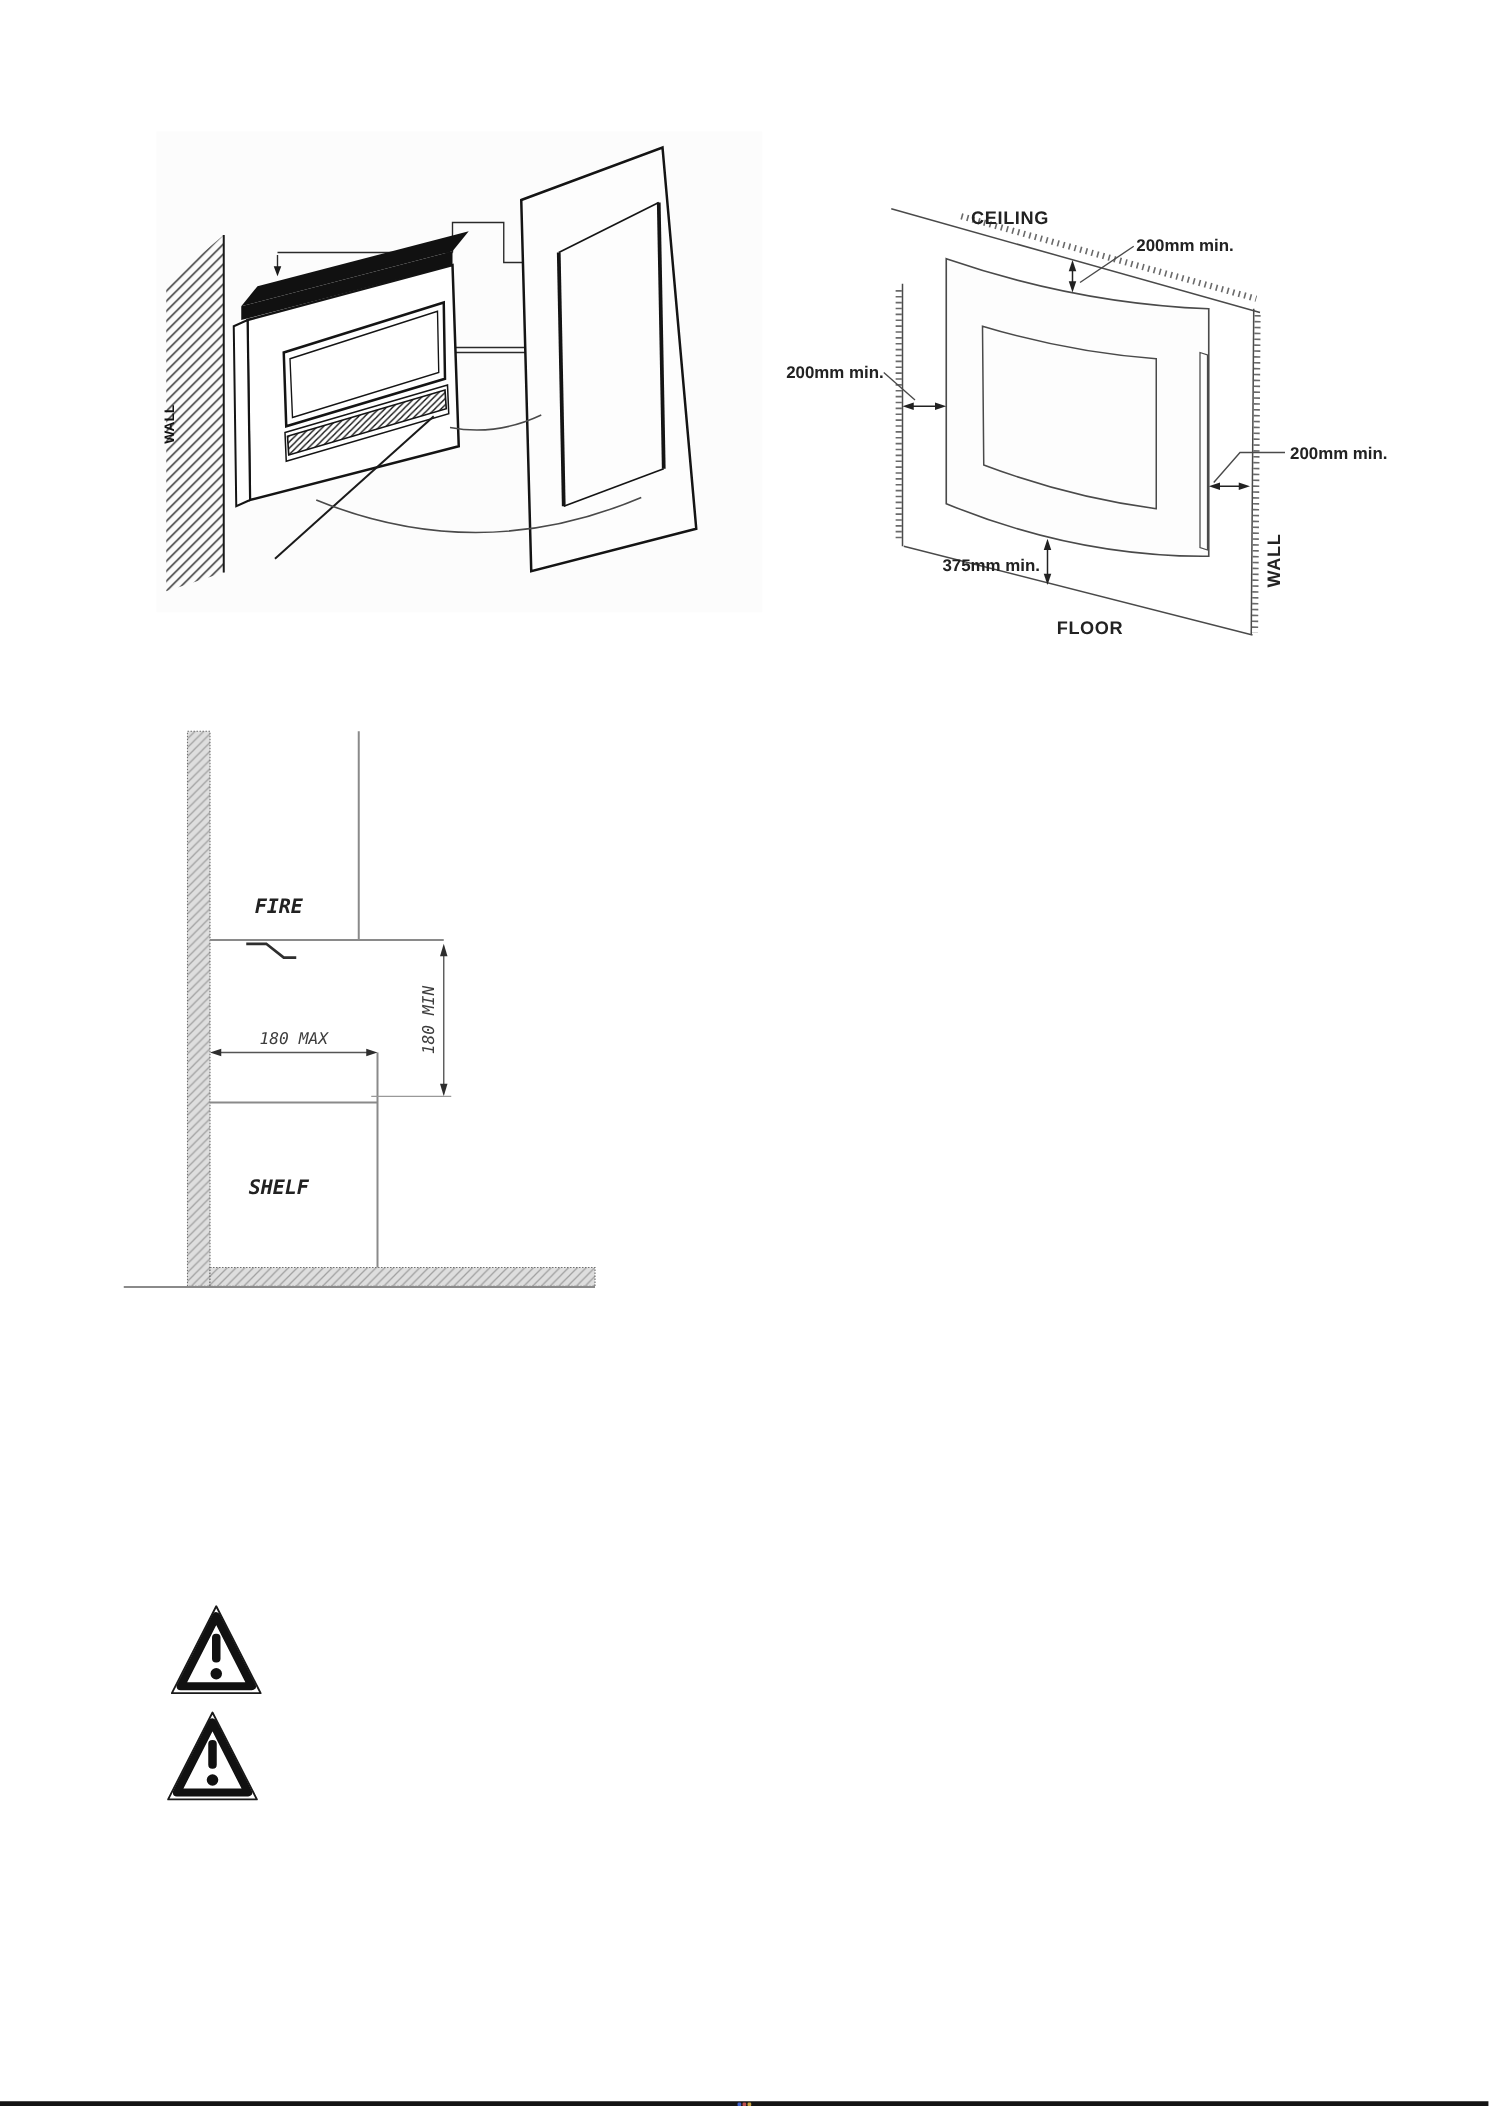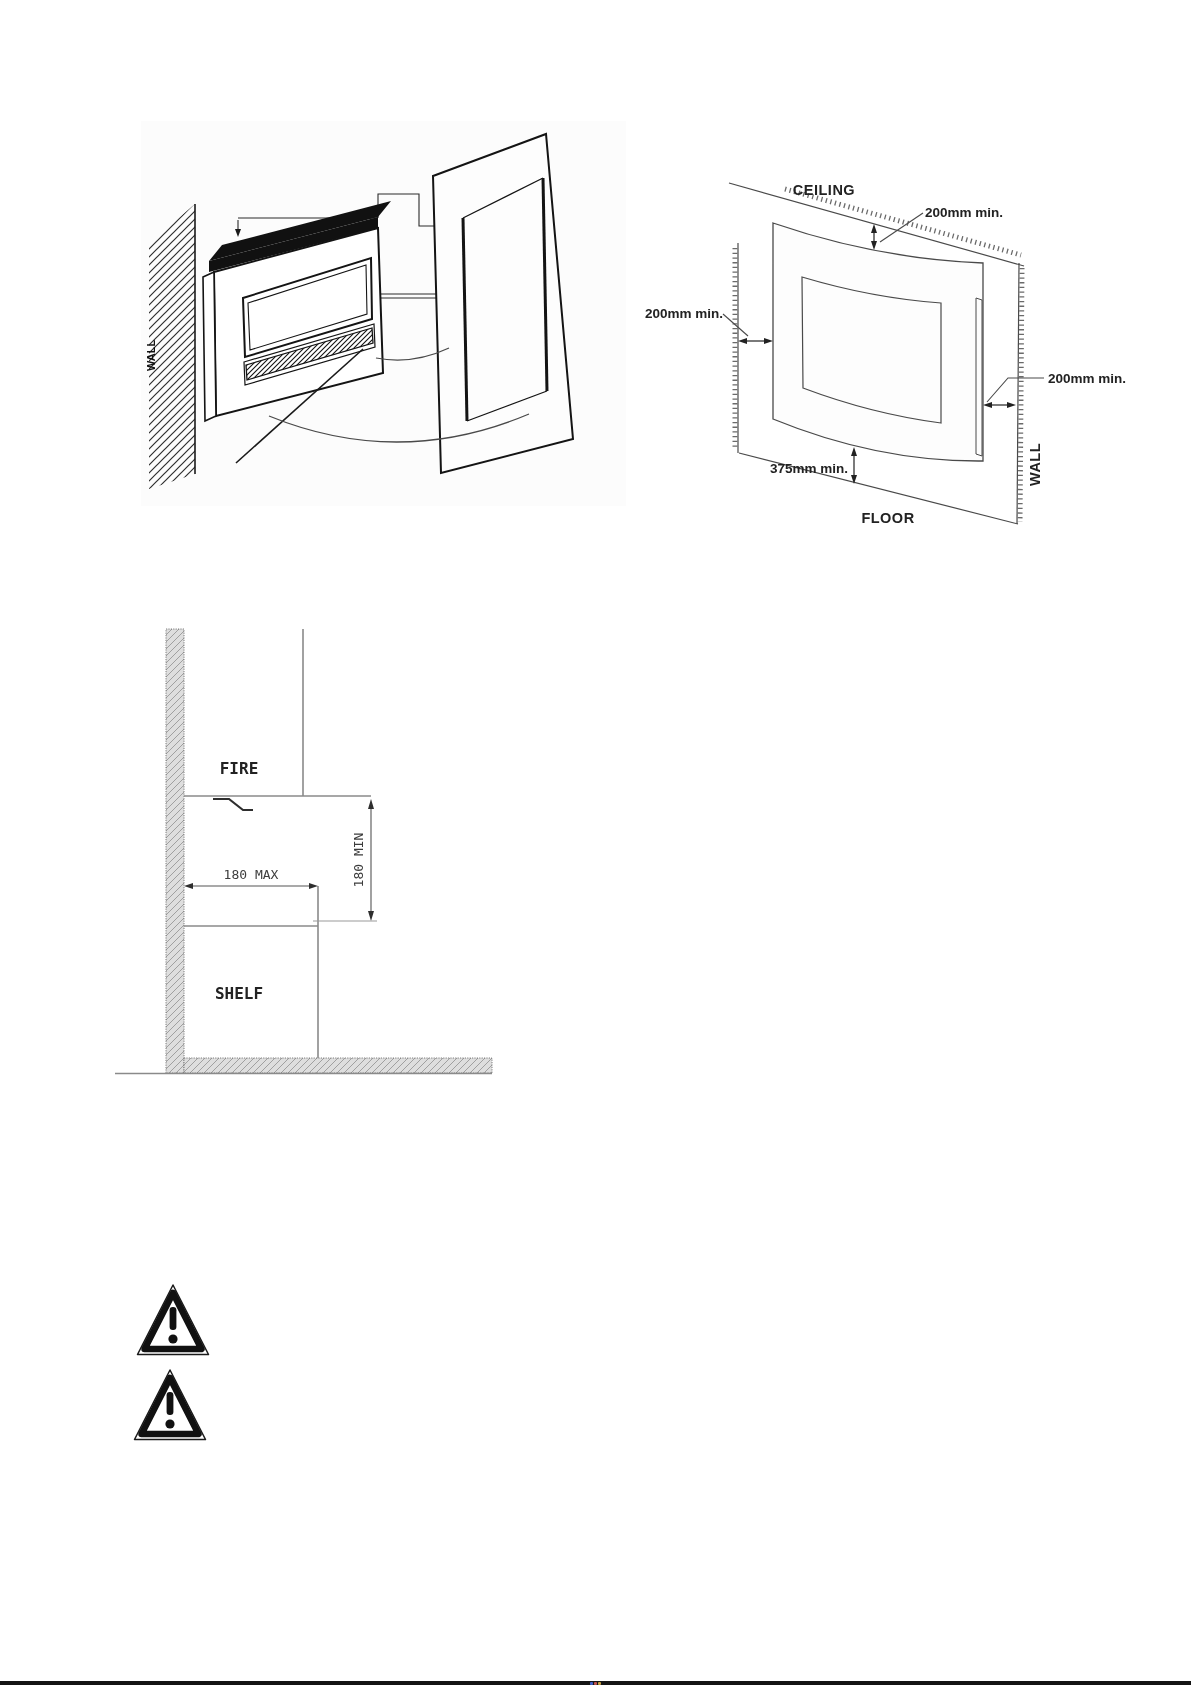--- a/index.html
+++ b/index.html
@@ -4,27 +4,27 @@
 <style>
   html,body { margin:0; padding:0; background:#ffffff; }
   .page {
     position: relative;
     width: 1191px;
     height: 1685px;
     background: #ffffff;
     overflow: hidden;
     font-family: "Liberation Sans", sans-serif;
   }
-  .fig { position: absolute; margin: 16px; padding: 0; }
+  .fig { position: absolute; margin: 0; padding: 0; }
   .fig svg { display: block; }
 
   
   #fig-iso    { left: 125px; top: 105px;  }
   #fig-clear  { left: 580px; top: 140px;  }
-  #fig-shelf  { left: 85px;  top: 600px;  }
+  #fig-shelf  { left: 85px;  top: 572px; font-style: italic;  }
   #warn-1     { position:absolute; left: 133px; top: 1281px; }
   #warn-2     { position:absolute; left: 130px; top: 1366px; }
 
   .footer-bar {
     position: absolute; left: 0; right: 0; bottom: 0; height: 4px;
     display: flex; align-items: center; justify-content: center; gap: 1px;
   }
   .footer-bar .dot { width: 3px; height: 3px; border-radius: 1px; }
 
   

